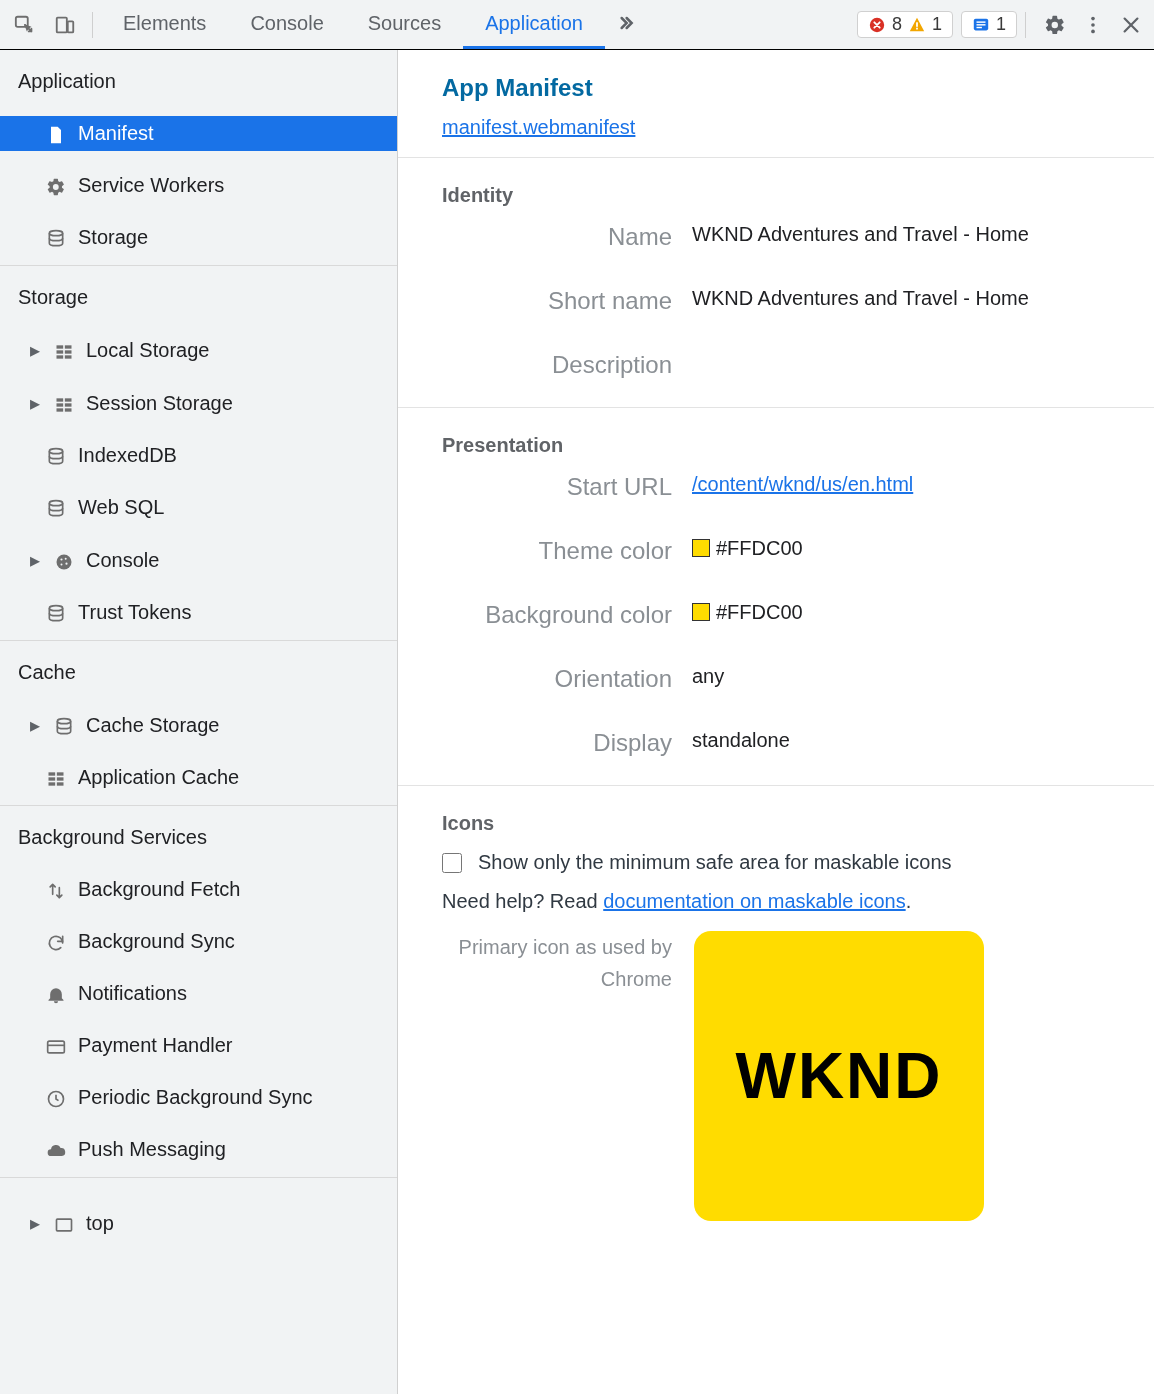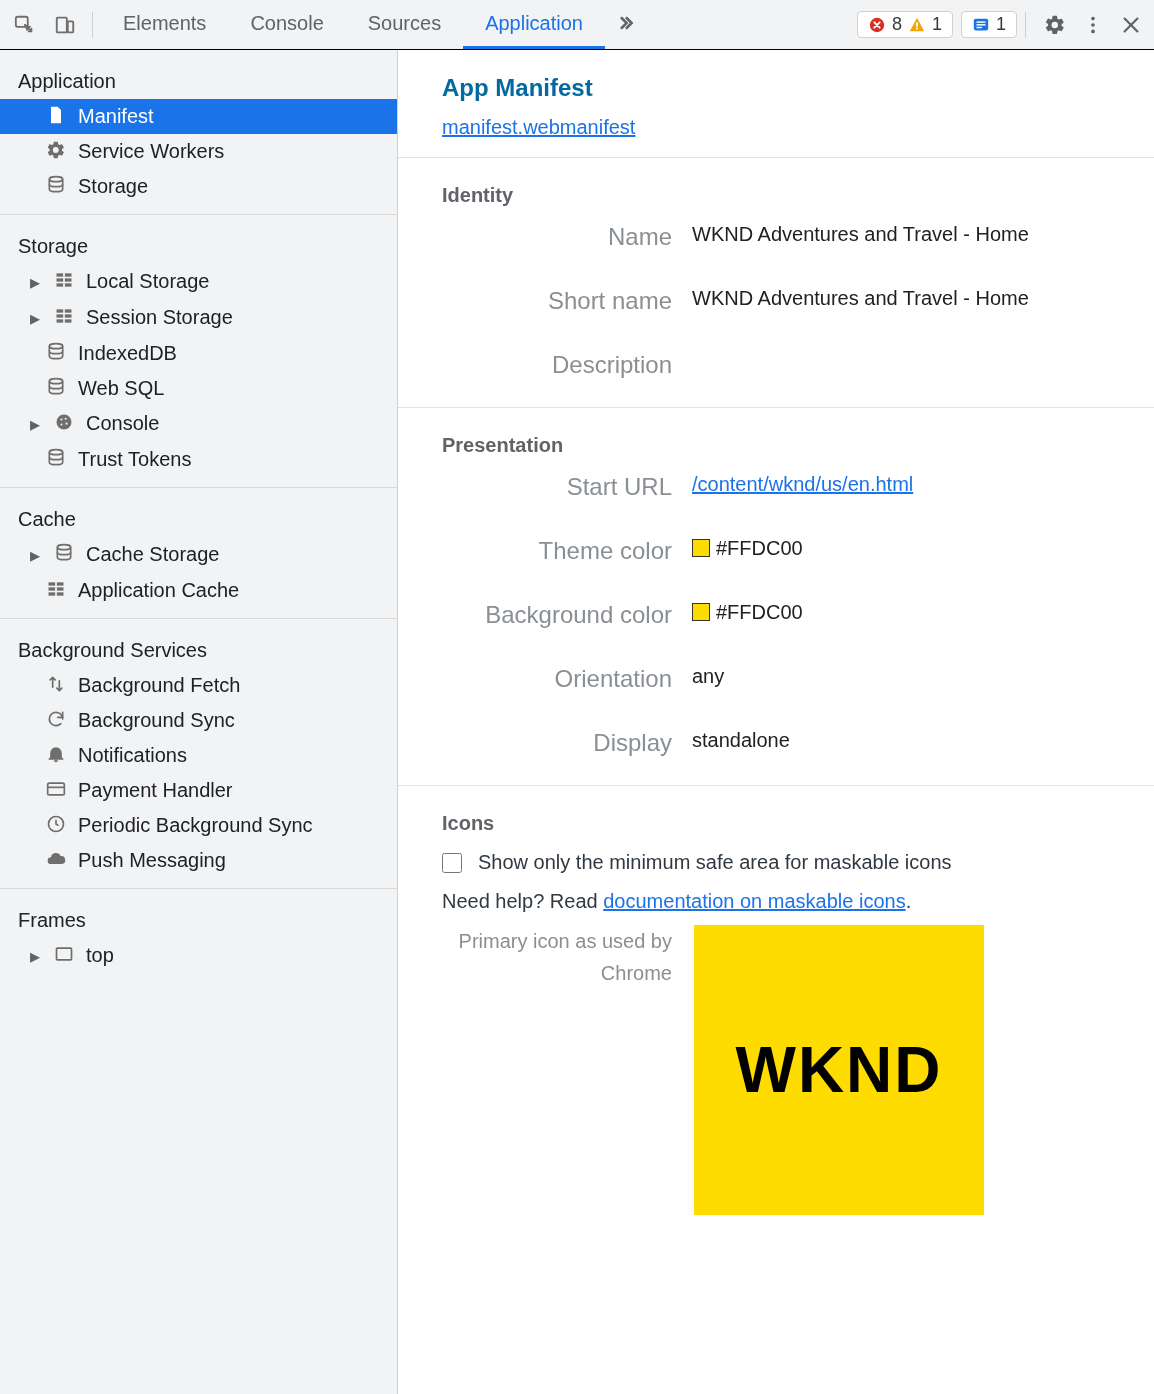--- a/index.html
+++ b/index.html
@@ -55,23 +55,23 @@
   .sidebar {
     width: 398px; flex: none;
     border-right: 1px solid #d0d0d0;
     background: #f1f3f4;
     overflow-y: auto;
     font-size: 20px;
   }
   .sb-section { border-bottom: 1px solid #d9d9d9; padding: 10px 0; }
   .sb-heading { font-weight: 400; color: #202124; padding: 10px 18px 6px; font-size: 20px; }
   .sb-item {
-    display:flex; align-items:flex-start; gap: 10px;
+    display:flex; align-items:flex-end; gap: 10px;
     padding: 6px 4px 6px 44px;
-    color: #202124; white-space: nowrap;
+    color: #202124; white-space: nowrap; margin-top: 17px;
   }
   .sb-item.level0 { padding-left: 44px; }
   .sb-item.level1 { padding-left: 28px; }
   .sb-item .caret { width: 14px; display:inline-flex; justify-content:center; color:#5f6368; }
   .sb-item .icon { width: 24px; height: 20px; display:inline-flex; align-items:center; justify-content:center; color:#6e6e6e; }
   .sb-item .icon svg { width: 22px; height: 20px; }
   .sb-item.active { background:#1a73e8; color:#fff; }
   .sb-item.active .icon, .sb-item.active .caret { color:#fff; }
 
   
@@ -80,29 +80,29 @@
   .content .manifest-link { color:#1a73e8; text-decoration: underline; font-size: 20px; display:inline-block; margin-bottom: 18px; text-align: center;}
   .hr { border:0; border-top:1px solid #e3e3e3; margin: 0 -30px 0 -44px; }
   .section-title { font-weight:700; color:#606367; font-size: 20px; margin: 26px 0 16px; }
   .kv-grid { display:grid; grid-template-columns: 230px 1fr; row-gap: 36px; column-gap: 20px; align-items:start; }
   .kv-key { text-align:right; color:#8a8f94; font-size: 24px; }
   .kv-val { color:#202124; font-size: 20px; }
   .kv-val a { color:#1a73e8; text-decoration: underline; }
   .swatch { display:inline-block; width:18px; height:18px; border:1px solid #333; vertical-align:-2px; margin-right:6px; }
   .check-row { display:flex; align-items:center; gap:16px; margin: 10px 0 16px; }
   .check-row input[type=checkbox]{ width:20px; height:20px; }
-  .help-line { font-size:20px; margin-bottom: 12px; }
+  .help-line { font-size:20px; margin-bottom: 18px; }
   .help-line a { color:#1a73e8; text-decoration: underline; }
   .icon-row { display:flex; gap: 22px; align-items:flex-start; }
   .icon-caption { width: 230px; text-align:right; color:#8a8f94; line-height:1.6; }
   .icon-preview {
     width: 290px; height: 290px; background:#ffdc00;
     display:flex; align-items:center; justify-content:center;
     font-family: Impact, "Arial Black", sans-serif;
-    font-weight: 900; font-size: 64px; letter-spacing: 2px; color:#000;
+    font-weight: 900; font-size: 64px; letter-spacing: 2px; color:#000;border-radius:17px;
   }
 </style>
 </head>
 <body>
 
 <div class="tabstrip">
   <div class="tab-icon-btn">
     <svg viewBox="0 0 24 24" fill="none" stroke="currentColor" stroke-width="2">
       <rect x="2" y="3" width="13" height="11" rx="2"></rect>
       <path d="M12 12 l7 7 M19 19 l-3 0 M19 19 l0 -3" stroke-linecap="round"></path>
@@ -377,21 +377,20 @@
         <span class="icon">
             <svg viewBox="0 0 24 24" fill="currentColor">
               <path d="M19 18H6a4 4 0 010-8 6 6 0 0111.5-1.5A4 4 0 0119 18z"></path>
             </svg>
           </span>
         <span>Push Messaging</span>
       </div>
     </div>
 
     <div class="sb-section" style="border-bottom:none">
-      <div class="sb-heading">Frames</div>
       <div class="sb-item level1">
         <span class="caret">▸</span>
         <span class="icon">
             <svg viewBox="0 0 24 24" fill="none" stroke="currentColor" stroke-width="2">
               <rect x="3" y="5" width="18" height="14" rx="1"></rect>
             </svg>
           </span>
         <span>top</span>
       </div>
     </div>

